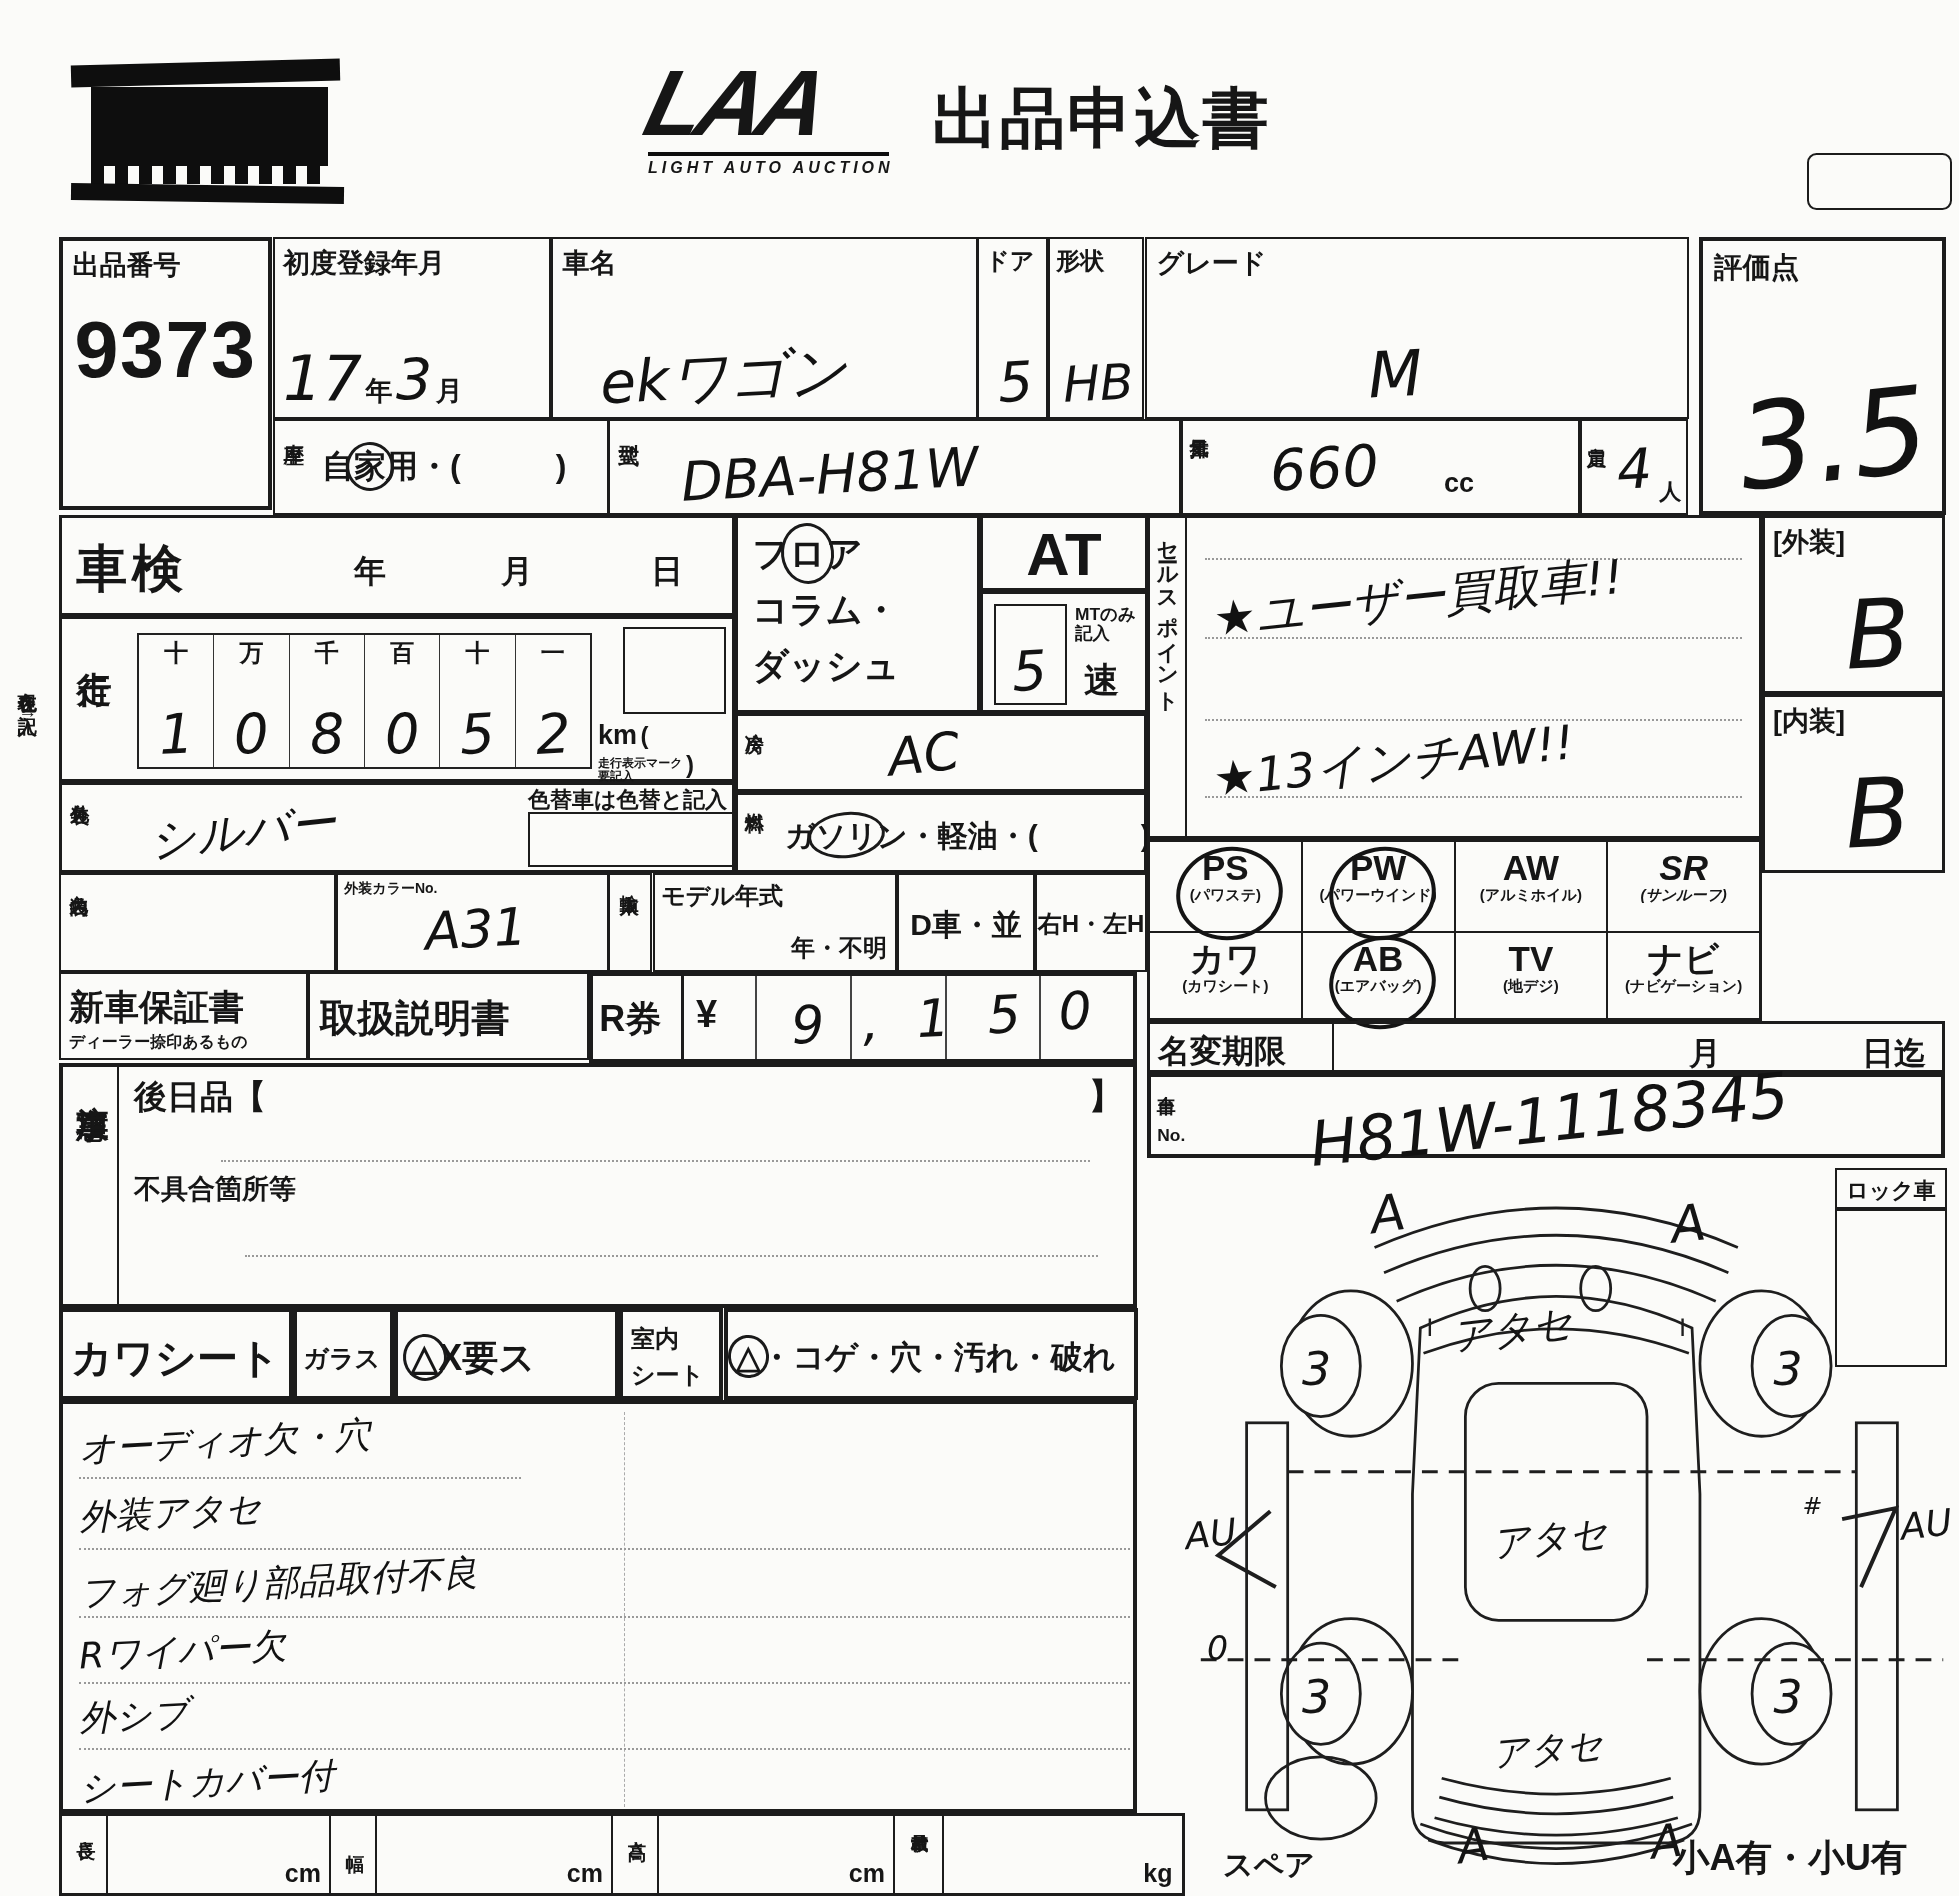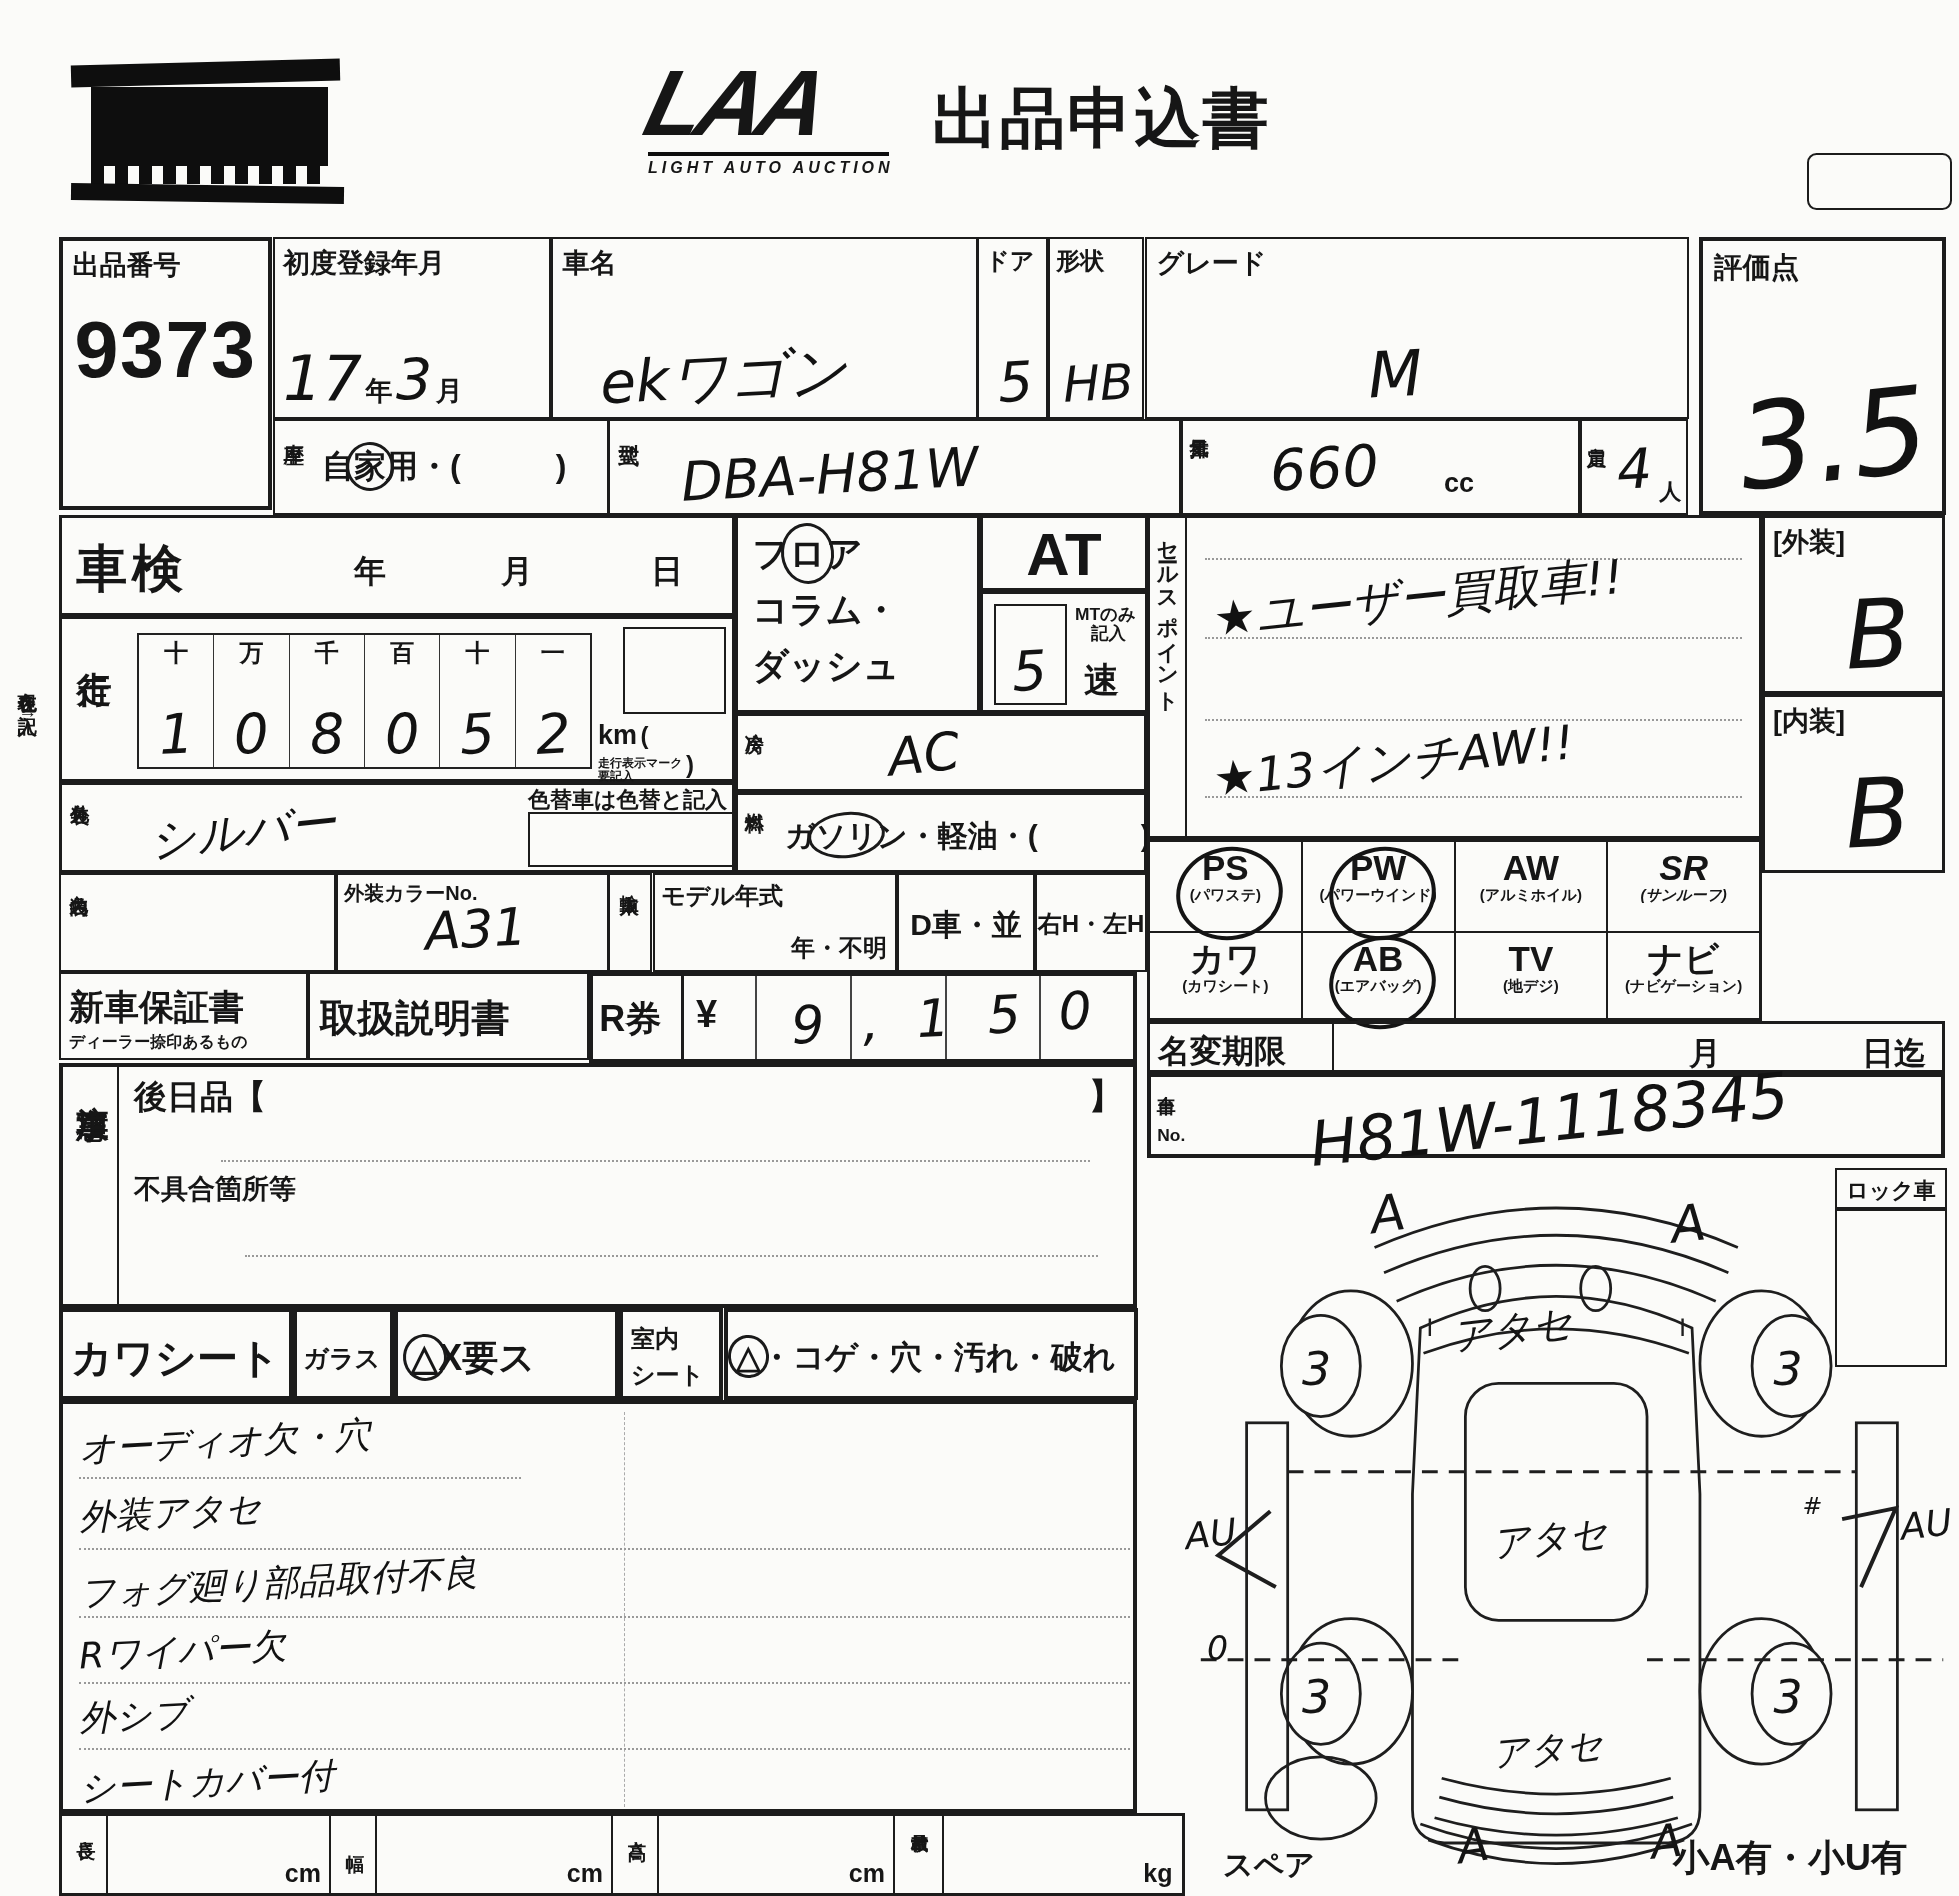--- a/index.html
+++ b/index.html
@@ -157,21 +157,21 @@
     <div class="lbl vert" style="position:absolute;left:4.7px;top:4.7px;font-size:19px;height:81px;letter-spacing:0;">外装色</div>
     <div class="hw r2" style="position:absolute;left:87px;top:16px;font-size:46px;">シルバー</div>
     <div class="lbl" style="position:absolute;left:466px;top:0px;font-size:22px;">色替車は色替と記入</div>
     <div class="box" style="left:466px;top:27px;width:207px;height:55px;border-width:2.4px;"></div>
   </div>
 
   <div class="box" style="left:59px;top:873px;width:277px;height:99px;">
     <div class="lbl vert" style="position:absolute;left:4.7px;top:6.3px;font-size:19px;height:85px;letter-spacing:0;">内装色</div>
   </div>
   <div class="box" style="left:336px;top:873px;width:273px;height:99px;">
-    <div class="lbl" style="position:absolute;left:6.3px;top:4.7px;font-size:20px;">外装カラーNo.</div>
+    <div class="lbl" style="position:absolute;left:6.3px;top:4.7px;font-size:14px;">外装カラーNo.</div>
     <div class="hw r1" style="position:absolute;left:87px;top:24px;font-size:52px;">A31</div>
   </div>
   <div class="box" style="left:608px;top:873px;width:44px;height:99px;">
     <div class="lbl vert" style="position:absolute;left:6.3px;top:4.7px;font-size:19px;height:88px;letter-spacing:0;">輸入車</div>
   </div>
   <div class="box" style="left:653px;top:873px;width:244px;height:99px;">
     <div class="lbl" style="position:absolute;left:6.3px;top:4.7px;font-size:24px;">モデル年式</div>
     <div class="lbl" style="position:absolute;right:8px;bottom:6.3px;font-size:24px;">年・不明</div>
   </div>
   <div class="box" style="left:897px;top:873px;width:138px;height:99px;">
@@ -218,21 +218,21 @@
   </div>
   <div class="box" style="left:980px;top:515px;width:168px;height:76px;border-width:3.2px;">
     <div class="lbl" style="position:absolute;left:0;right:0;top:1.6px;text-align:center;font-size:60px;font-weight:900;">AT</div>
   </div>
   <div class="box" style="left:980px;top:591px;width:168px;height:122px;border-width:3.2px;">
     <div class="box" style="left:11px;top:9.5px;width:73px;height:101px;border-width:2.4px;">
       <div class="hw r1" style="position:absolute;left:16px;bottom:0px;font-size:55px;">5</div>
     </div>
     <div style="position:absolute;left:92px;top:11px;line-height:1.1;">
       <span class="lbl" style="font-size:17.4px;display:block;">MTのみ</span>
-      <span class="lbl" style="font-size:17.4px;display:block;margin-left:16px;">記入</span>
+      <span class="lbl" style="font-size:17.4px;display:block;">記入</span>
     </div>
     <div class="lbl" style="position:absolute;left:101px;bottom:6.3px;font-size:35px;">速</div>
   </div>
   <div class="box" style="left:735px;top:713px;width:412px;height:79px;border-width:3.2px;">
     <div class="lbl vert" style="position:absolute;left:3.2px;top:3.2px;font-size:19px;height:71px;letter-spacing:0;">冷房</div>
     <div class="hw r2" style="position:absolute;left:150px;top:8px;font-size:52px;">AC</div>
   </div>
   <div class="box" style="left:735px;top:792px;width:412px;height:81px;border-width:3.2px;">
     <div class="lbl vert" style="position:absolute;left:3.2px;top:3.2px;font-size:19px;height:73px;letter-spacing:0;">燃料</div>
     <div style="position:absolute;left:47px;top:20.5px;font-size:30px;font-weight:bold;white-space:nowrap;">

